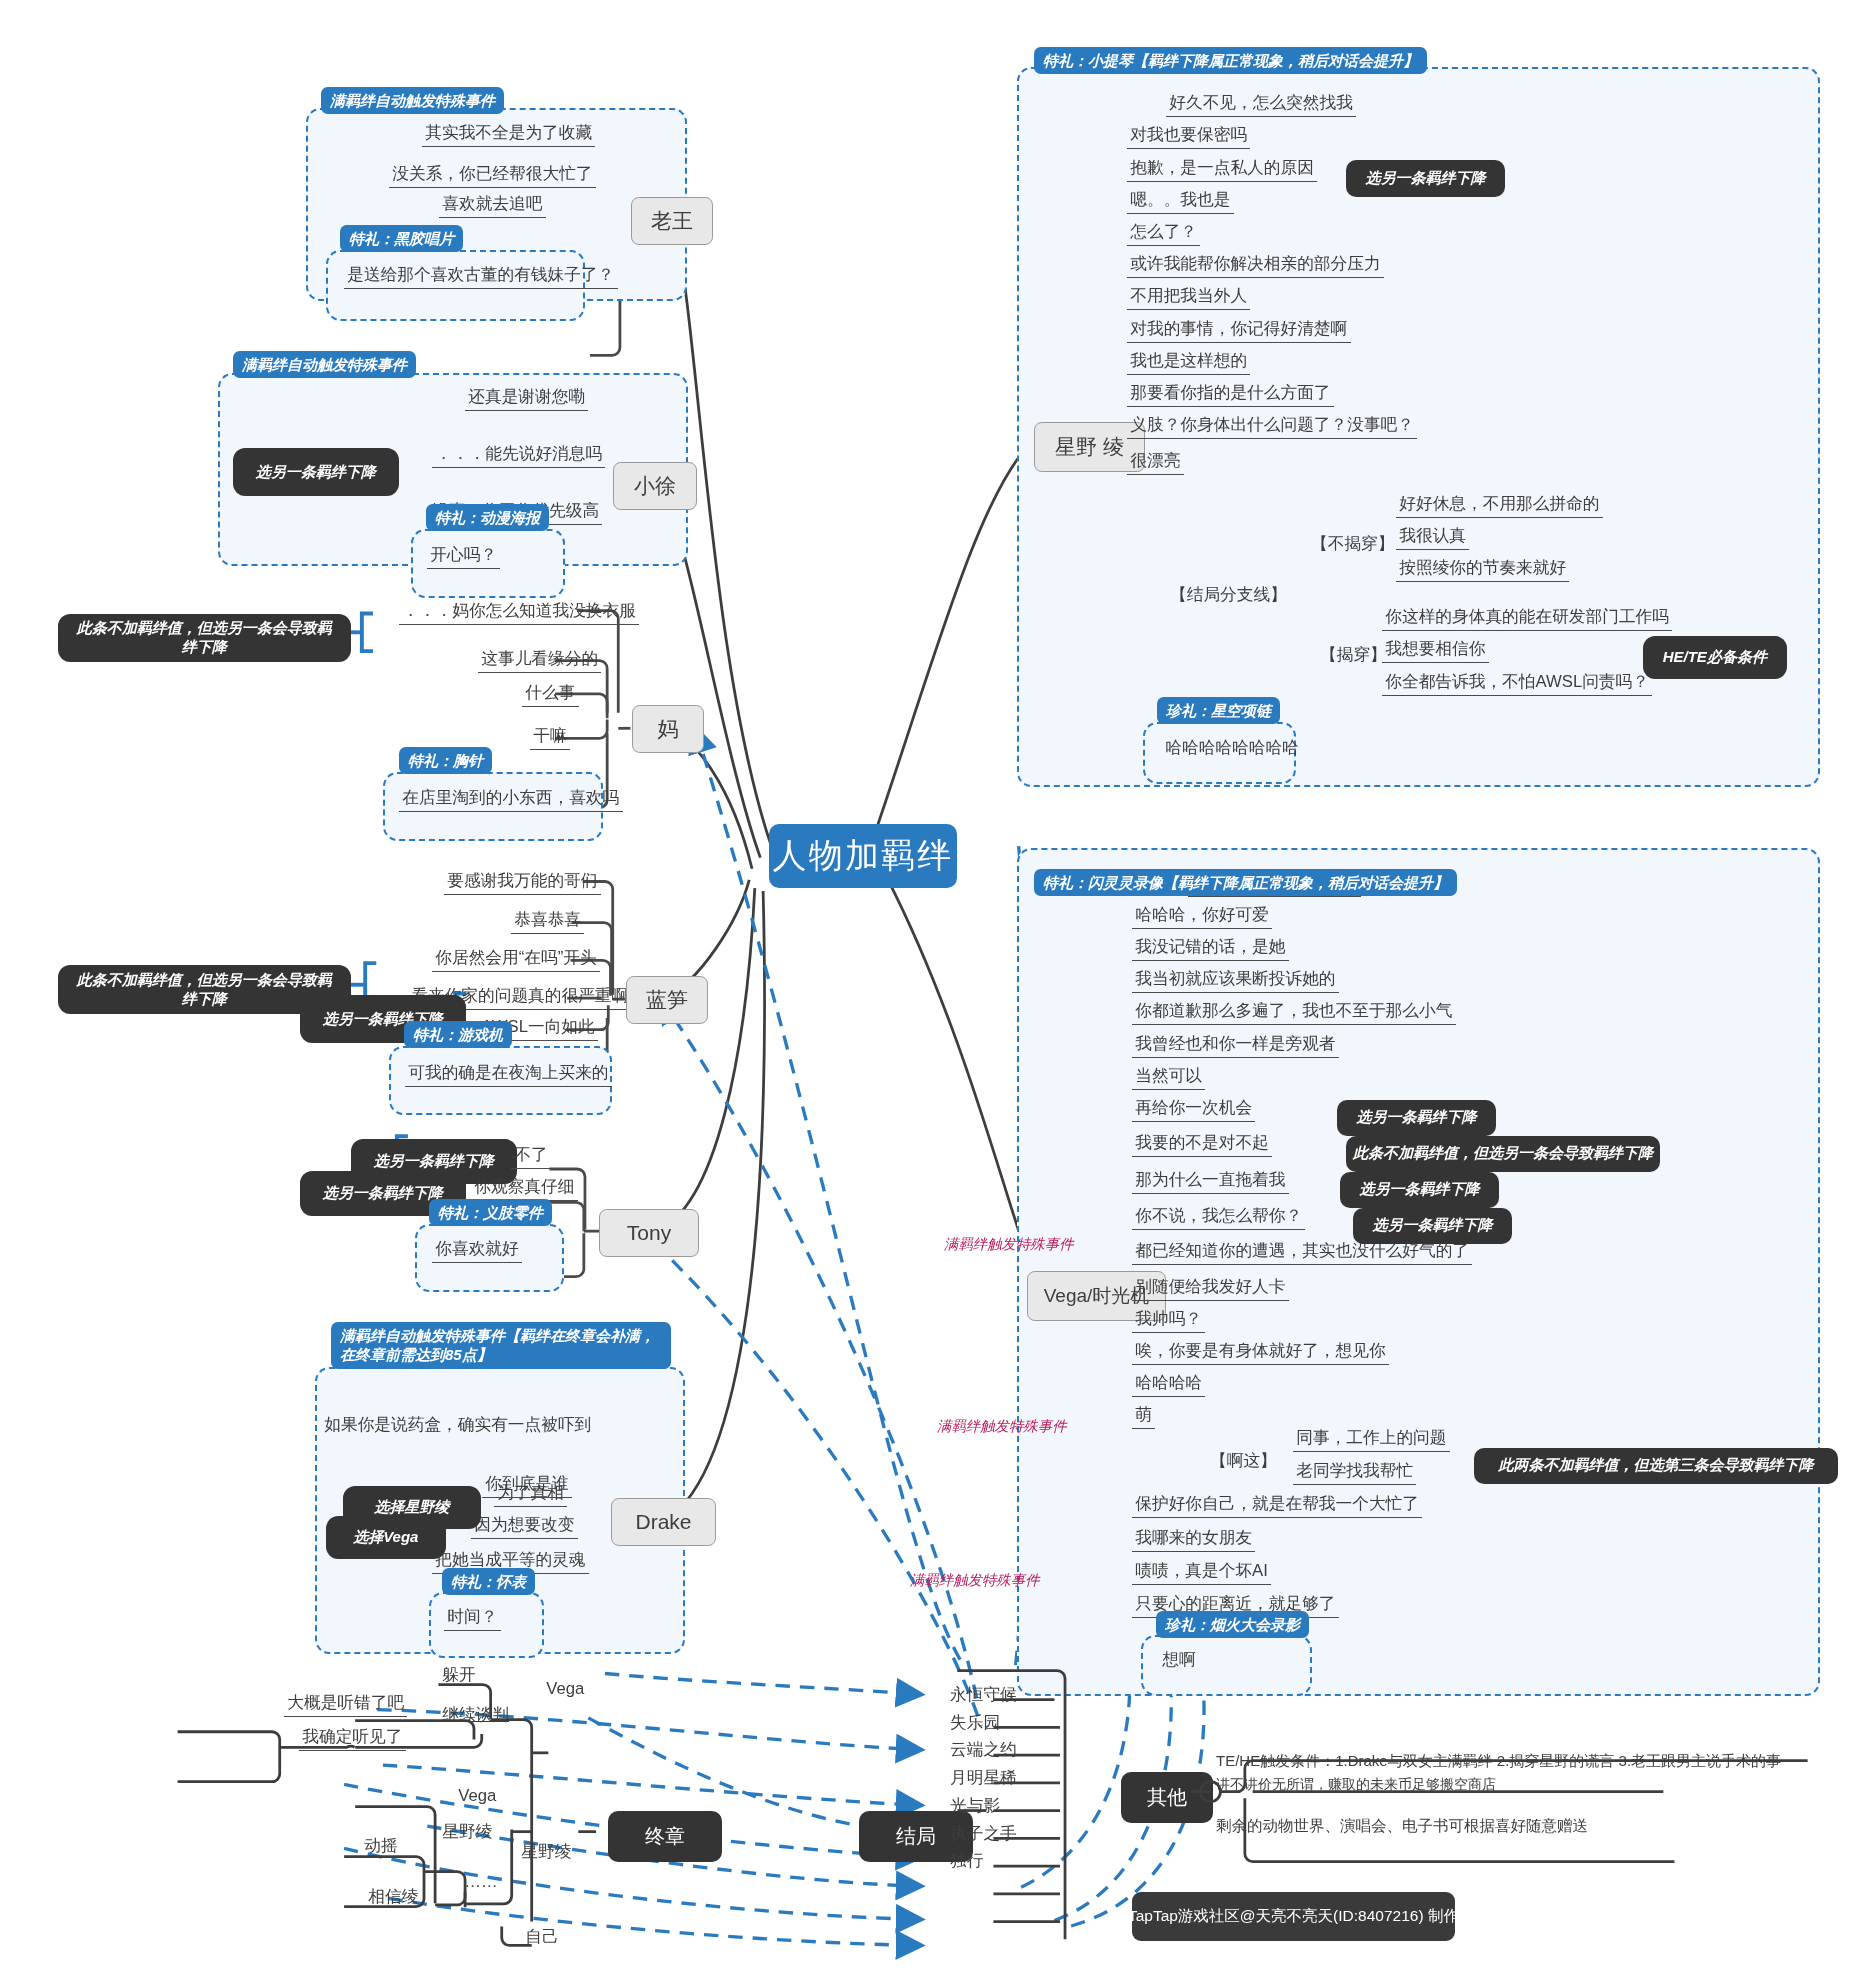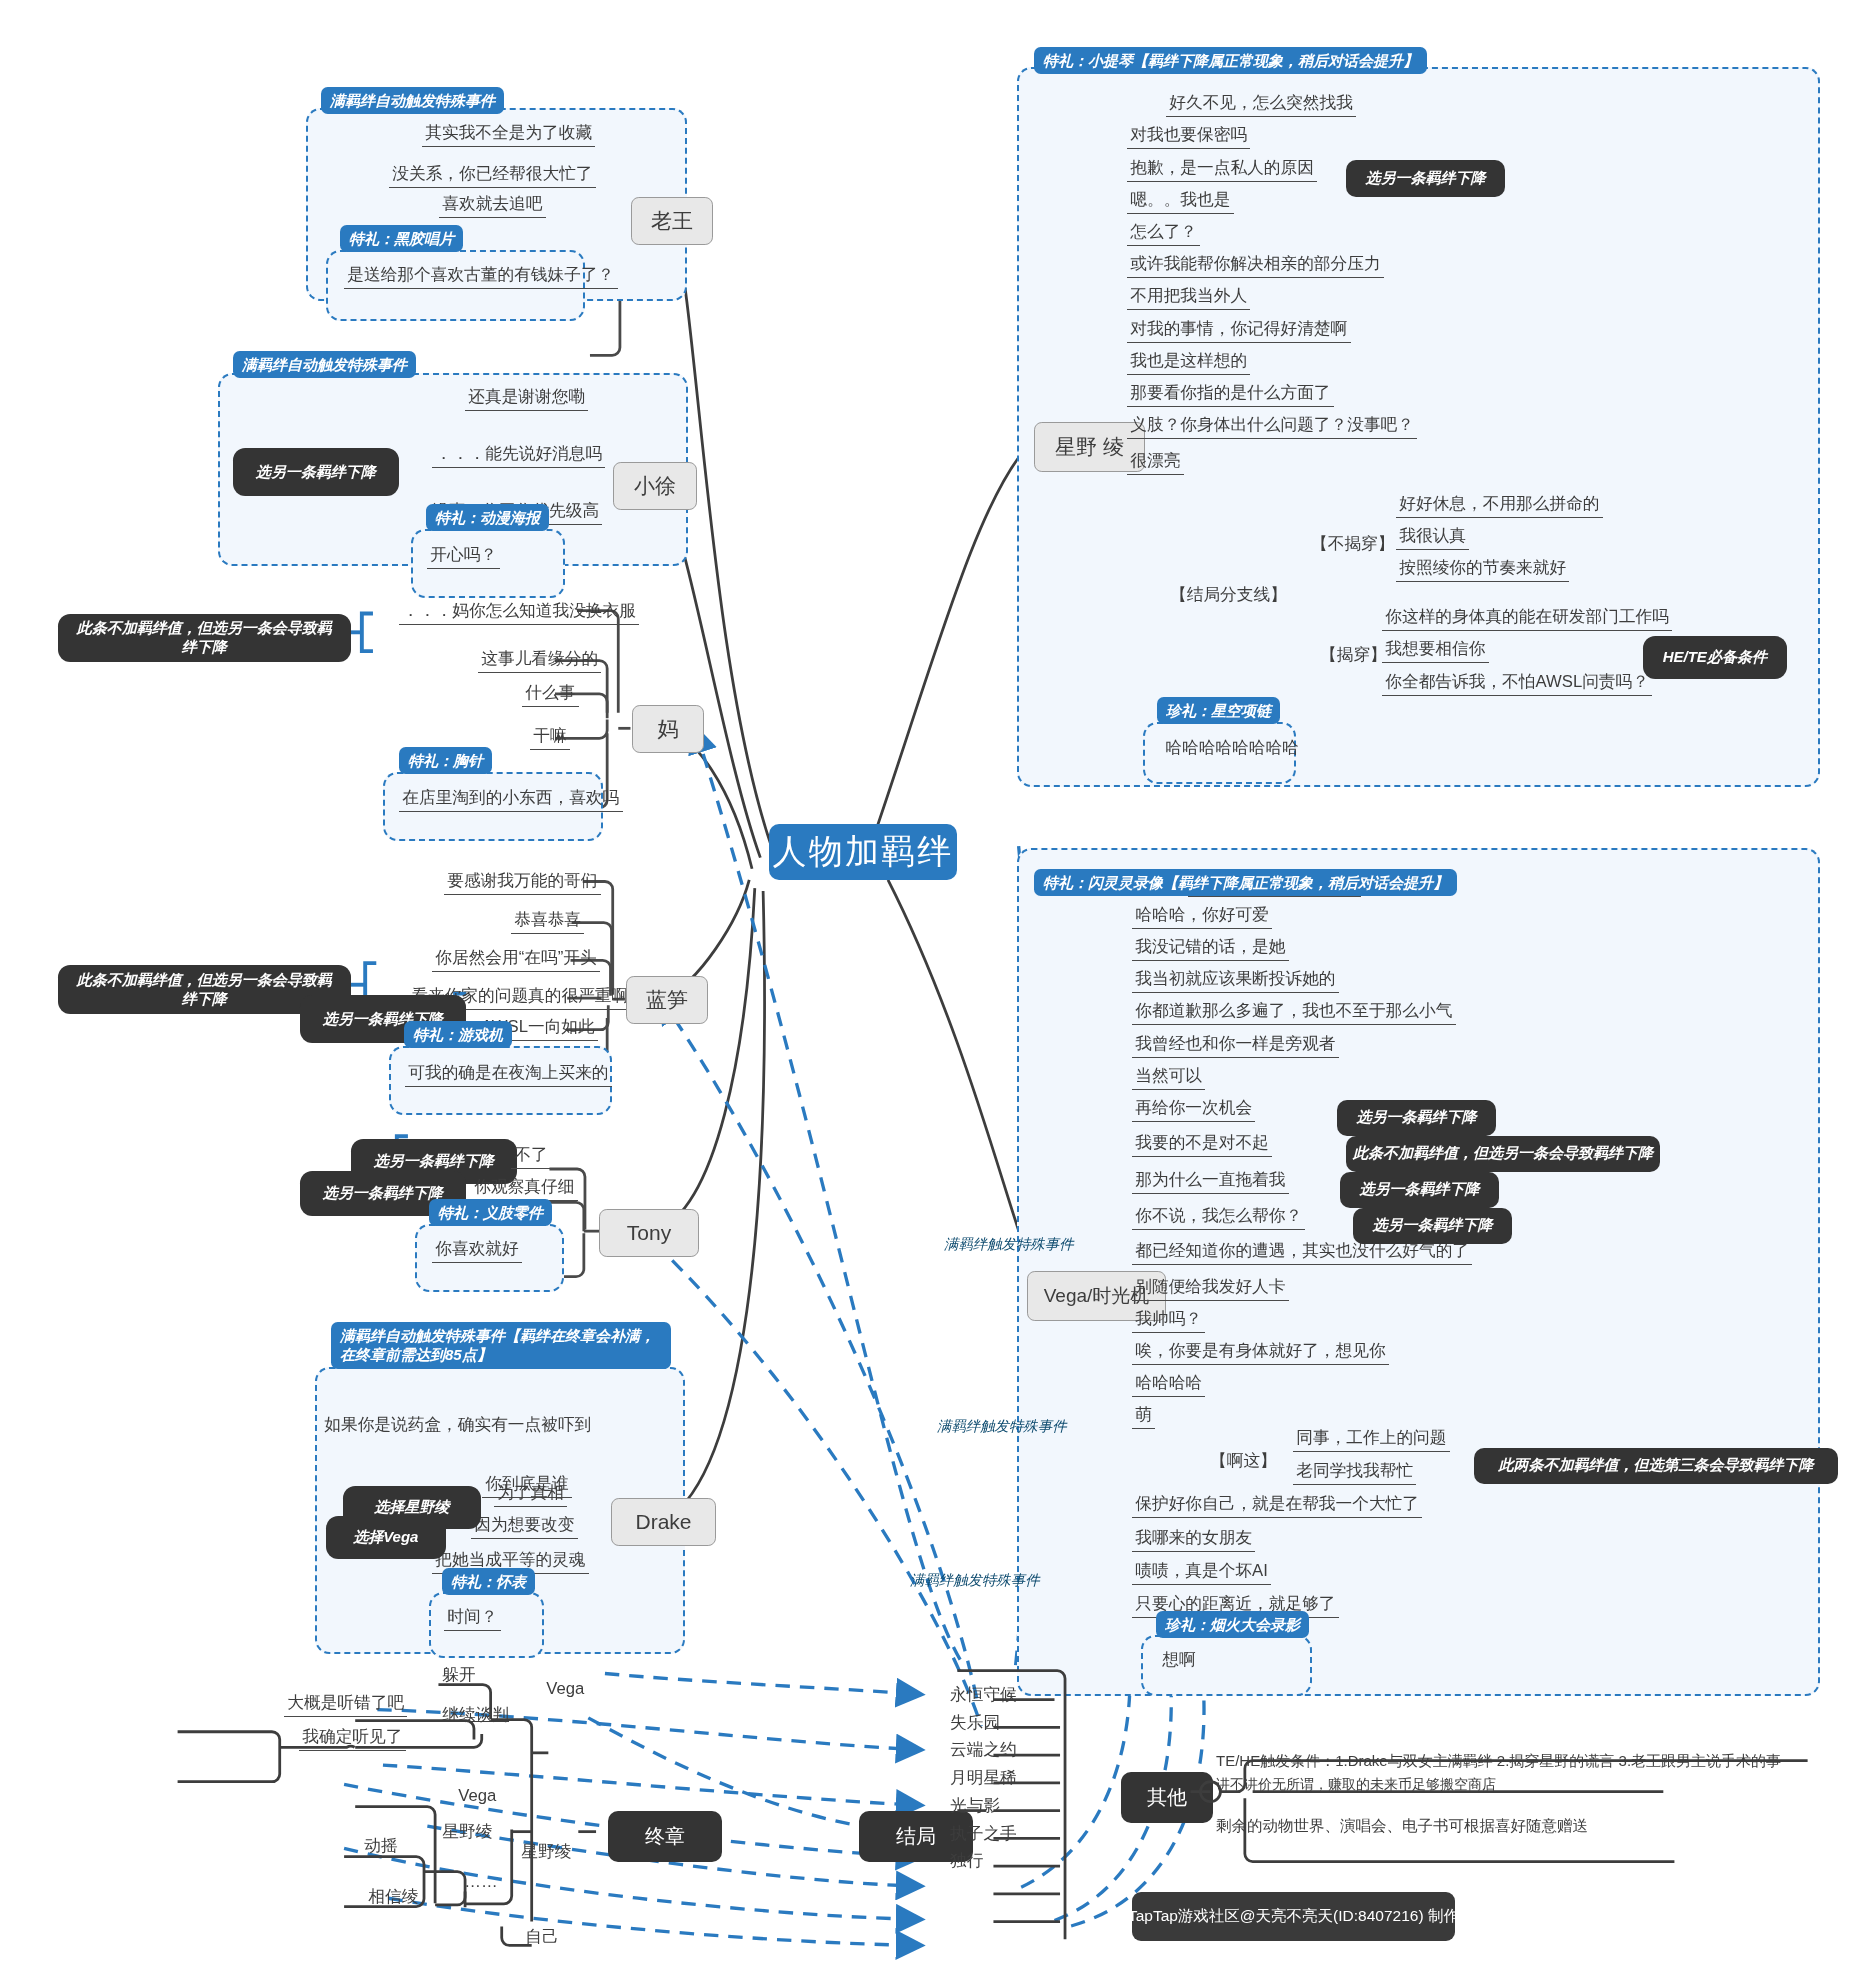--- a/index.html
+++ b/index.html
@@ -28,21 +28,21 @@
            display:flex;align-items:center;justify-content:center;white-space:nowrap;padding:7.8px 14.4px;}
 
   
   .frame{position:absolute;border:2.8px dashed #2a7ac0;border-radius:14.4px;background:#f2f7fd;}
   .frame.inner{background:#f2f7fd;}
   .frametag{position:absolute;background:#2a7ac0;color:#fff;font-style:italic;font-weight:bold;
             font-size:15px;border-radius:6.7px;padding:3.9px 9px;line-height:1.3;z-index:6;
             white-space:nowrap;}
   .frametag.wrap{white-space:normal;}
 
-  .conlabel{position:absolute;font-style:italic;font-size:14.4px;color:#0c4a6e;white-space:nowrap;}
+  .conlabel{position:absolute;font-style:italic;font-size:14.4px;color:#be185d;white-space:nowrap;}
   .plain{position:absolute;white-space:nowrap;color:#3d3d3d;font-size:16.7px;}
   .annot{position:absolute;white-space:nowrap;color:#3d3d3d;font-size:15px;}
 </style>
 </head>
 <body>
 
 <div id="stage">
 
   <svg class="links" viewBox="0 0 3364 3576">
     <g fill="none" stroke="#3d3d3d" stroke-width="5">
@@ -180,21 +180,21 @@
         <path d="M2020 190 h 0"></path>
       </g>
 
       <path d="M2020 200 h 0"></path>
 
       <path d="M1990 2330 h 24"></path>
       <path d="M2014 1600 v 1380"></path>
     </g>
   </svg>
 
-  <div class="centernode" style="left:769px;top:824px;width:150px;height:56px;">人物加羁绊</div>
+  <div class="centernode" style="left:769px;top:824px;width:150px;height:64px;">人物加羁绊</div>
 
   <div class="frame" style="left:306px;top:108px;width:377px;height:189px;"></div>
   <div class="frametag" style="left:321px;top:87px;">满羁绊自动触发特殊事件</div>
   <div class="leaf" style="left:422px;top:123px;">其实我不全是为了收藏</div>
   <div class="leaf" style="left:389px;top:164px;">没关系，你已经帮很大忙了</div>
   <div class="leaf" style="left:439px;top:194px;">喜欢就去追吧</div>
   <div class="frame inner" style="left:326px;top:250px;width:255px;height:67px;"></div>
   <div class="frametag" style="left:340px;top:225px;">特礼：黑胶唱片</div>
   <div class="leaf" style="left:344px;top:265px;">是送给那个喜欢古董的有钱妹子了？</div>
   <div class="charbox" style="left:631px;top:197px;width:60px;height:46px;">老王</div>

